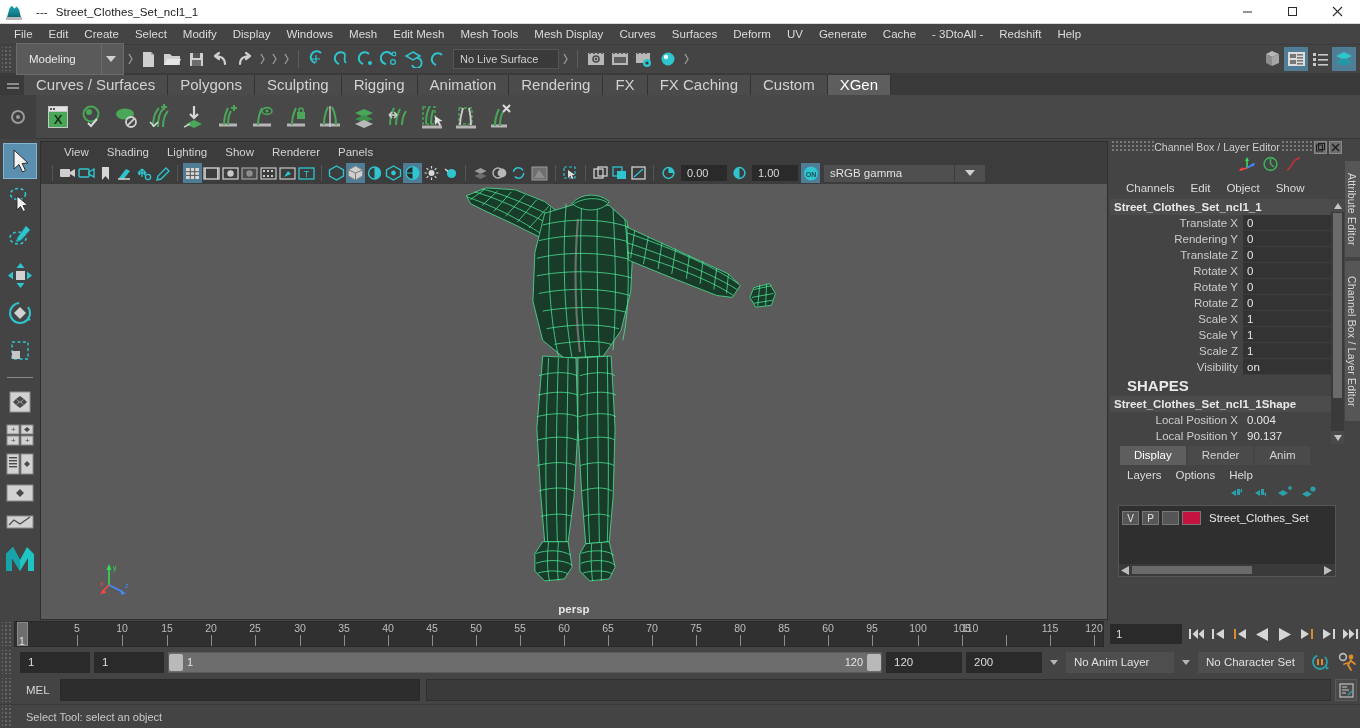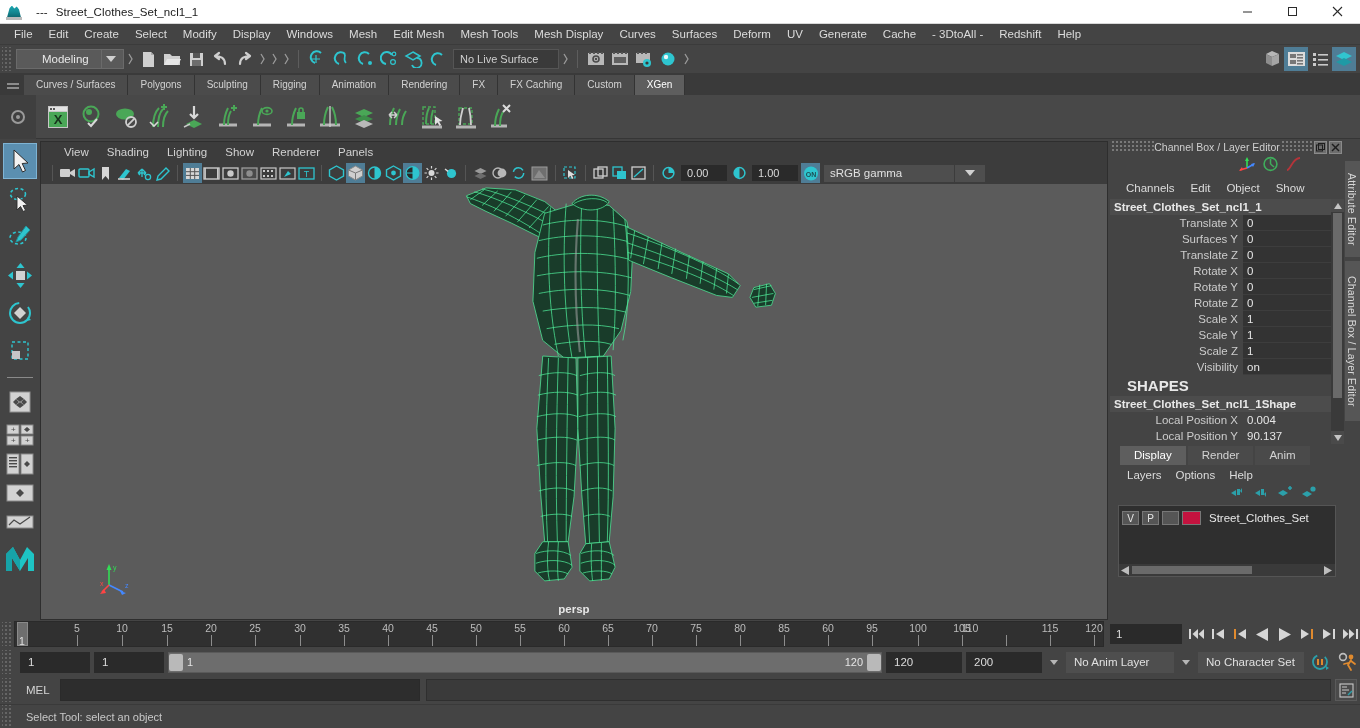--- a/index.html
+++ b/index.html
@@ -39,22 +39,22 @@
 
   
   .statusline {
     height: 28px; background: #444444; display: flex; align-items: center; flex: 0 0 28px;
     padding-left: 2px;
   }
   .dragdots { width: 10px; height: 24px; flex:0 0 10px;
     background-image: radial-gradient(#6d6d6d 1px, transparent 1px);
     background-size: 4px 4px; background-position: 2px 2px; opacity:.8; }
   .mode-select {
-    width: 108px; height: 20px; background: #5a5a5a; border: 1px solid #6a6a6a;
-    color: #e8e8e8; font-size: 11.5px; display:flex; align-items:center; padding-left:25px;
+    width: 108px; height: 32px; background: #5a5a5a; border: 1px solid #6a6a6a;
+    color: #e8e8e8; font-size: 11.5px; display:flex; align-items:center; padding-left:12px;
     margin-left: 4px; position: relative;
   }
   .mode-select .caret { position:absolute; right:4px; top:0; bottom:0; width:18px;
       display:flex; align-items:center; justify-content:center; border-left:1px solid #6a6a6a;}
   .tri-down { width:0;height:0;border-left:5px solid transparent;border-right:5px solid transparent;border-top:6px solid #d0d0d0;}
   .tri-down.small{border-left-width:4px;border-right-width:4px;border-top-width:5px;}
   .tri-down.outline{border:none;width:9px;height:6px;}
   .sep-bar { width:1px; height:18px; background:#5d5d5d; margin:0 6px; flex:0 0 1px; }
   .sep-arrow { width: 12px; height:20px; flex:0 0 12px; display:flex;align-items:center;justify-content:center;}
   .sep-arrow svg { display:block; }
@@ -65,21 +65,21 @@
     width: 106px; height:20px; background:#3a3a3a; border:1px solid #555;
     color:#cfcfcf; font-size:11px; display:flex;align-items:center;padding-left:6px; margin-left:4px;
   }
   .sl-spacer { flex:1 1 auto; }
 
   
   .shelftabs { height: 22px; background:#3a3a3a; display:flex; align-items:flex-end; flex:0 0 22px;
      padding-left: 2px; }
   .shelf-grip { width:22px; height:22px; flex:0 0 22px; display:flex;align-items:center;justify-content:center; }
   .shelf-grip i { display:block; width:12px; height:2px; background:#8c8c8c; box-shadow:0 4px 0 #8c8c8c; }
-  .shtab { height: 20px; line-height:20px; padding: 0 12px; font-size:10px; color:#d2d2d2;
+  .shtab { height: 20px; line-height:20px; padding: 0 12px; font-size:15px; color:#d2d2d2;
       background: #4b4b4b; border-right: 1px solid #333; }
   .shtab.active { background:#5e5e5e; color:#ffffff; }
 
   
   .shelfbar { height:44px; background:#484848; display:flex; align-items:center; flex:0 0 44px;
       border-bottom:1px solid #363636; }
   .shelf-side { width:36px; height:44px; flex:0 0 36px; display:flex;align-items:center;justify-content:center;
       background:#3f3f3f; }
   .gear-sm { width:14px;height:14px;border-radius:50%;border:2px solid #9a9a9a; position:relative;}
   .gear-sm:after{content:"";position:absolute;left:3px;top:3px;width:4px;height:4px;background:#9a9a9a;border-radius:50%;}
@@ -1109,21 +1109,21 @@
 
         <div class="cb-body">
           <div class="cb-list">
             <div class="cb-nodehdr">Street_Clothes_Set_ncl1_1</div>
 
             <div class="cb-row">
               <span class="cb-label">Translate X</span>
               <span class="cb-val">0</span>
             </div>
             <div class="cb-row">
-              <span class="cb-label">Surfaces Y</span>
+              <span class="cb-label">Rendering Y</span>
               <span class="cb-val">0</span>
             </div>
             <div class="cb-row">
               <span class="cb-label">Translate Z</span>
               <span class="cb-val">0</span>
             </div>
             <div class="cb-row">
               <span class="cb-label">Rotate X</span>
               <span class="cb-val">0</span>
             </div>

